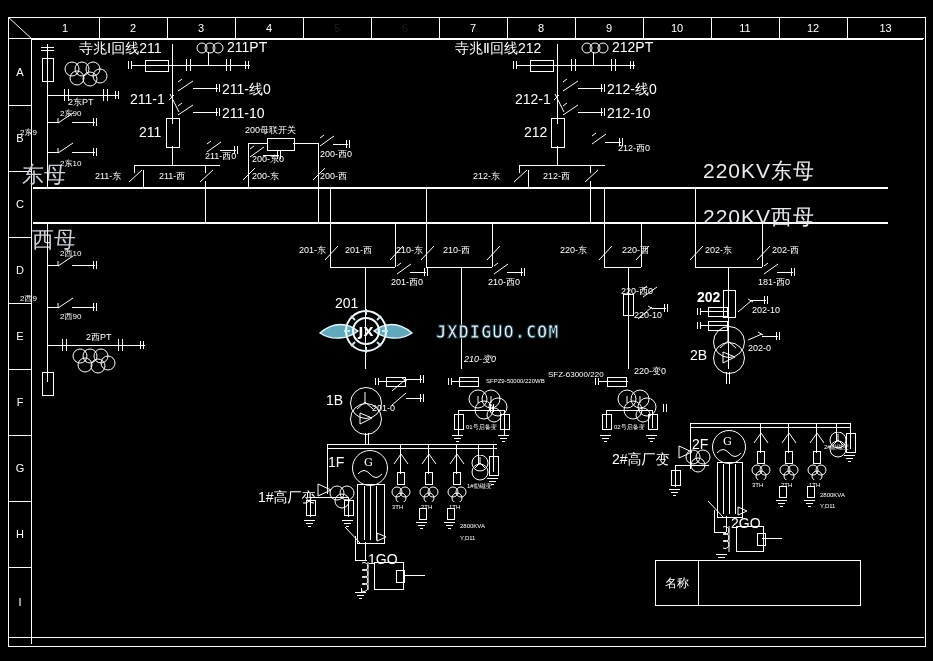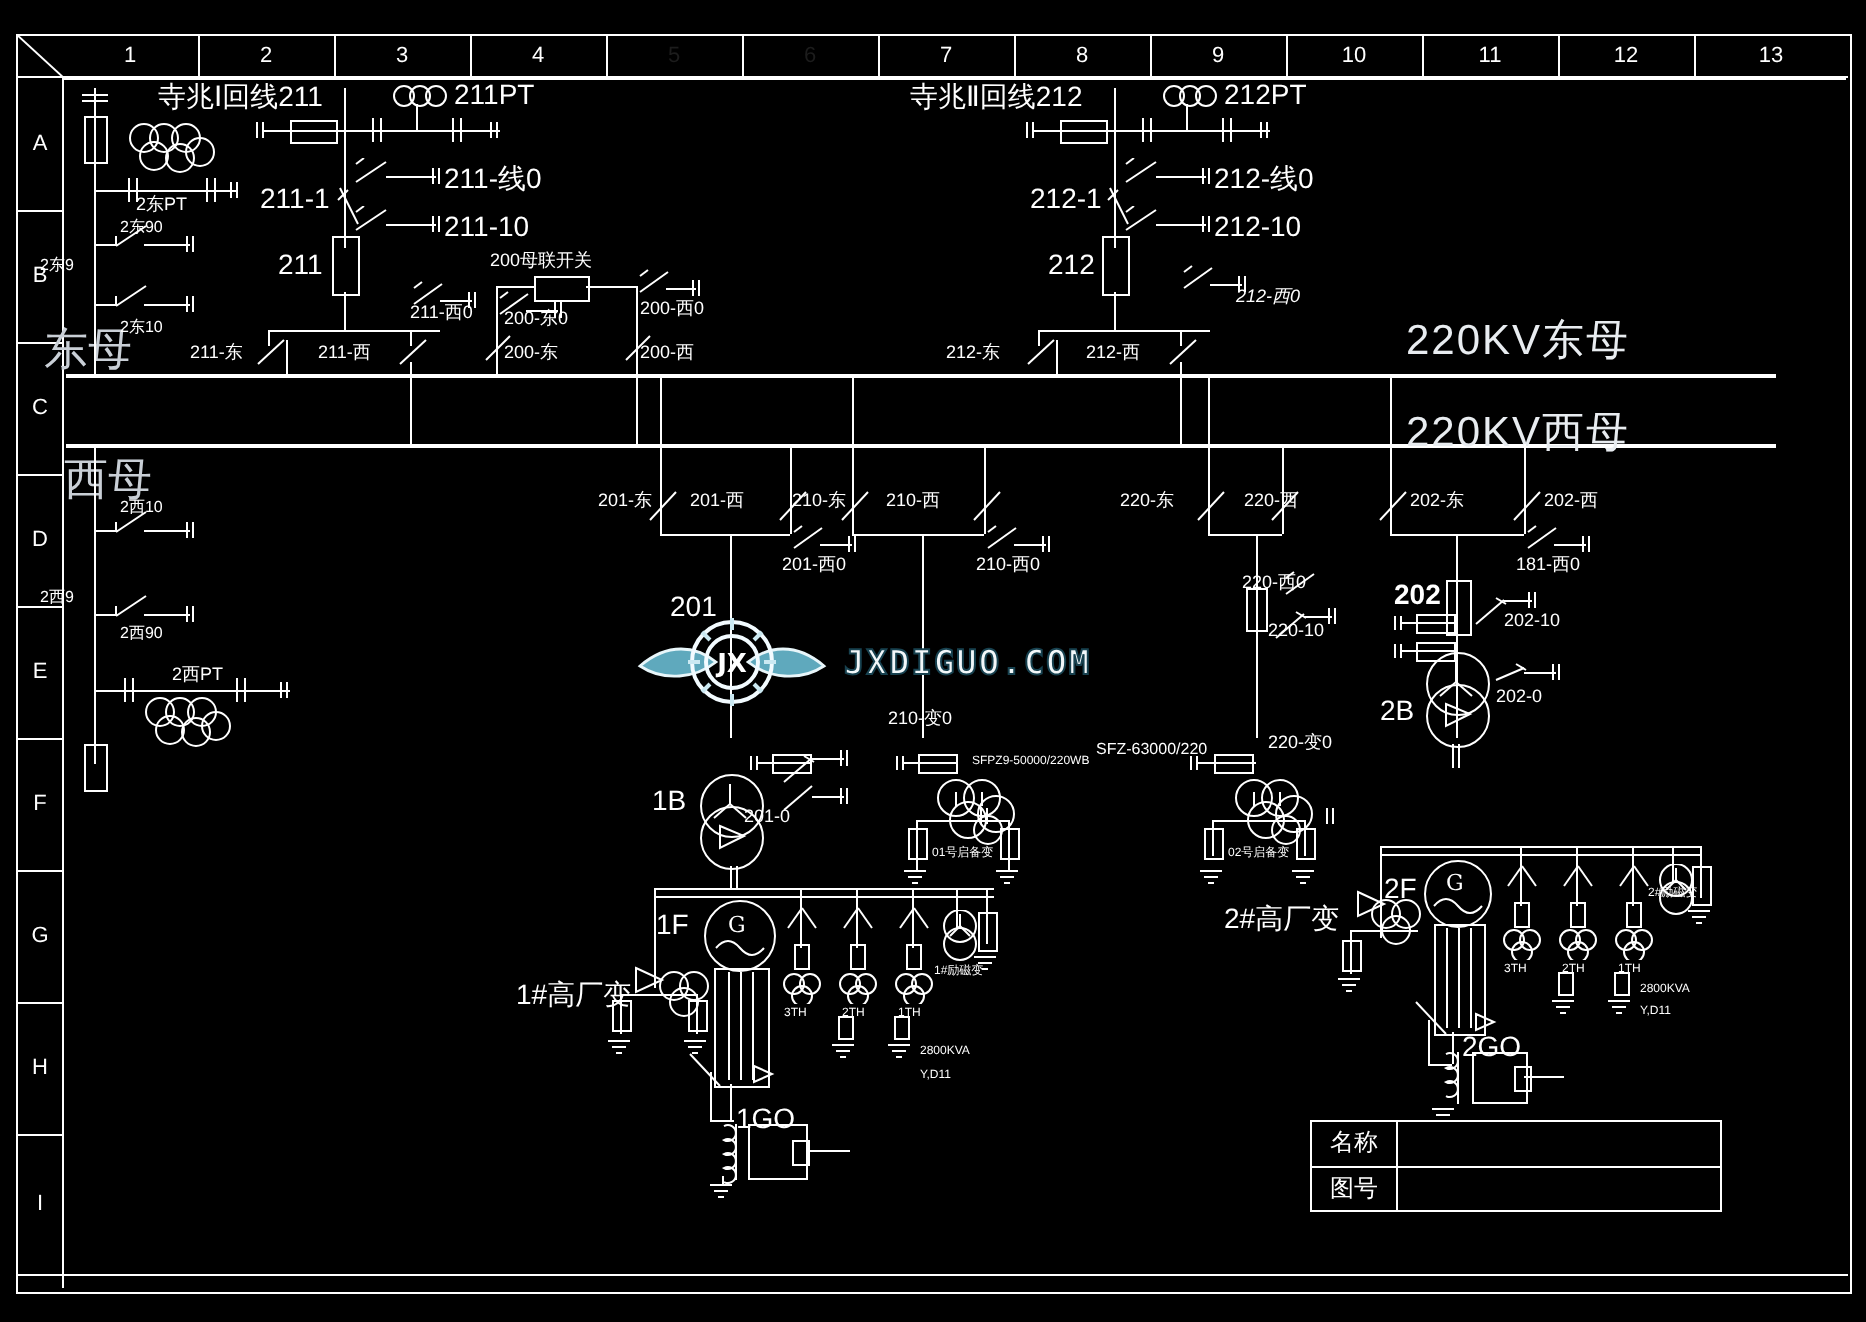--- a/index.html
+++ b/index.html
@@ -35,21 +35,21 @@
   .gnd{position:absolute;}
 
   
   .gnd i{position:absolute;background:#fff;left:0;}
   .gnd i.g1{top:0;height:1px;width:11px;}
   .gnd i.g2{top:3px;height:1px;width:7px;left:2px;}
   .gnd i.g3{top:6px;height:1px;width:3px;left:4px;}
 
   
   #wm{position:absolute;left:318px;top:300px;width:294px;height:62px;
-      display:flex;align-items:center;gap:8px;pointer-events:none;}
+      display:flex;align-items:center;gap:22px;pointer-events:none;}
   #wm .wings{width:96px;height:52px;position:relative;}
   #wm .wtext{display:flex;flex-direction:column;line-height:1;}
   #wm .wtop{font-size:30px;font-weight:bold;color:#cfeef6;
             -webkit-text-stroke:2px #1d4d5e;text-shadow:2px 2px 0 #0a2630;
             letter-spacing:2px;font-family:"DejaVu Sans",sans-serif;}
   #wm .wbot{font-size:17px;font-weight:bold;color:#f2f7f9;
             -webkit-text-stroke:1px #17414f;letter-spacing:1px;margin-top:2px;
             font-family:"DejaVu Sans Mono",monospace;}
 
   
@@ -367,21 +367,21 @@
   <div class="ln v" style="left:590px;top:181px;height:43px;"></div>
   <div class="txt sm" style="left:543px;top:172px;">212-西</div>
 
   <svg style="position:absolute;left:590px;top:132px;width:22px;height:14px;">
     <line x1="2" y1="12" x2="16" y2="2" stroke="#fff"></line>
     <line x1="2" y1="4" x2="6" y2="1" stroke="#fff"></line>
   </svg>
   <div class="ln h" style="left:605px;top:142px;width:16px;"></div>
   <div class="ln v" style="left:619px;top:138px;height:8px;"></div>
   <div class="ln v" style="left:622px;top:138px;height:8px;"></div>
-  <div class="txt sm" style="left:618px;top:144px;font-style:italic;">212-西0</div>
+  <div class="txt sm" style="left:618px;top:144px;">212-西0</div>
 
   <div class="ln v" style="left:330px;top:187px;height:80px;"></div>
   <svg style="position:absolute;left:322px;top:244px;width:22px;height:18px;">
     <line x1="3" y1="16" x2="16" y2="2" stroke="#fff"></line>
   </svg>
   <div class="txt sm" style="left:299px;top:246px;">201-东</div>
   <div class="ln v" style="left:395px;top:222px;height:45px;"></div>
   <svg style="position:absolute;left:387px;top:244px;width:22px;height:18px;">
     <line x1="3" y1="16" x2="16" y2="2" stroke="#fff"></line>
   </svg>
@@ -449,21 +449,21 @@
 
   <svg style="position:absolute;left:492px;top:262px;width:22px;height:14px;">
     <line x1="2" y1="12" x2="16" y2="2" stroke="#fff"></line>
     <line x1="2" y1="4" x2="6" y2="1" stroke="#fff"></line>
   </svg>
   <div class="ln h" style="left:507px;top:272px;width:16px;"></div>
   <div class="ln v" style="left:521px;top:268px;height:8px;"></div>
   <div class="ln v" style="left:524px;top:268px;height:8px;"></div>
   <div class="txt sm" style="left:488px;top:278px;">210-西0</div>
 
-  <div class="txt sm" style="left:444px;top:355px;">210-变0</div>
+  <div class="txt sm" style="left:464px;top:355px;font-style:italic;">210-变0</div>
   <div class="ln h" style="left:451px;top:381px;width:28px;"></div>
   <div class="rect" style="left:459px;top:377px;width:18px;height:8px;"></div>
   <div class="ln v" style="left:448px;top:378px;height:7px;"></div>
   <div class="ln v" style="left:451px;top:378px;height:7px;"></div>
   <div class="txt tiny" style="left:486px;top:378px;">SFPZ9-50000/220WB</div>
 
   <svg style="position:absolute;left:464px;top:388px;width:52px;height:36px;">
     <circle cx="14" cy="11" r="9" stroke="#fff" fill="none"></circle>
     <circle cx="27" cy="11" r="9" stroke="#fff" fill="none"></circle>
     <circle cx="20" cy="22" r="9" stroke="#fff" fill="none"></circle>
@@ -909,19 +909,15 @@
     </div>
     <div class="wtext">
       <div class="wbot">JXDIGUO.COM</div>
     </div>
   </div>
 
   <div id="titleblock">
     <div class="trow">
       <div class="tk">名称</div>
     </div>
-    <div class="trow">
-      <div class="tk">图号</div>
-      <div class="tv"></div>
-    </div>
   </div>
 
 </div>
 
 </body></html>

